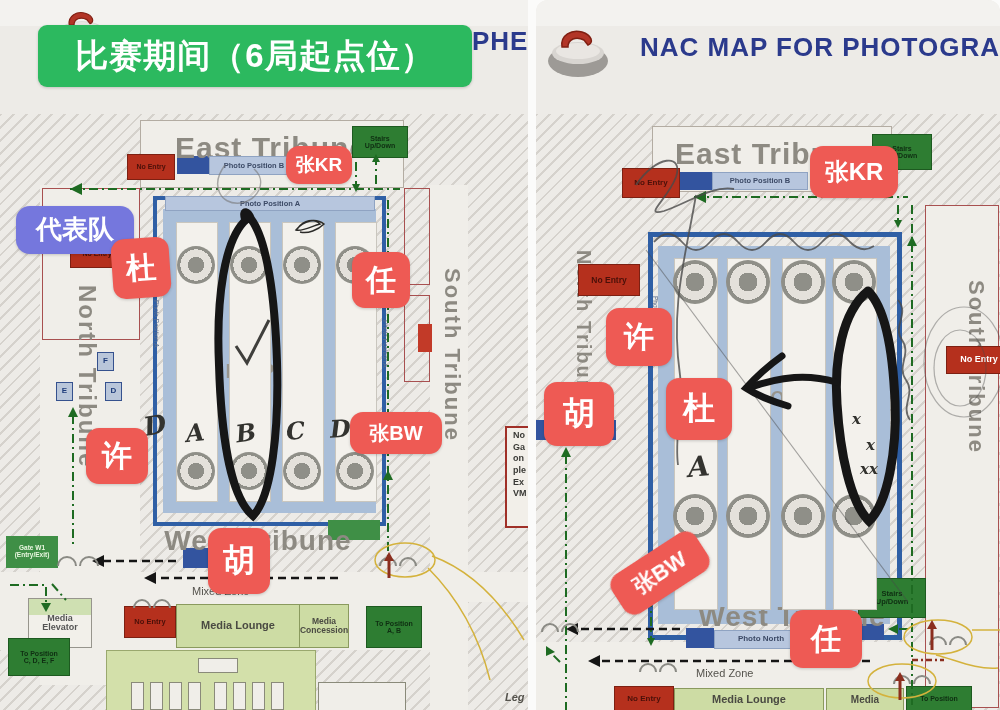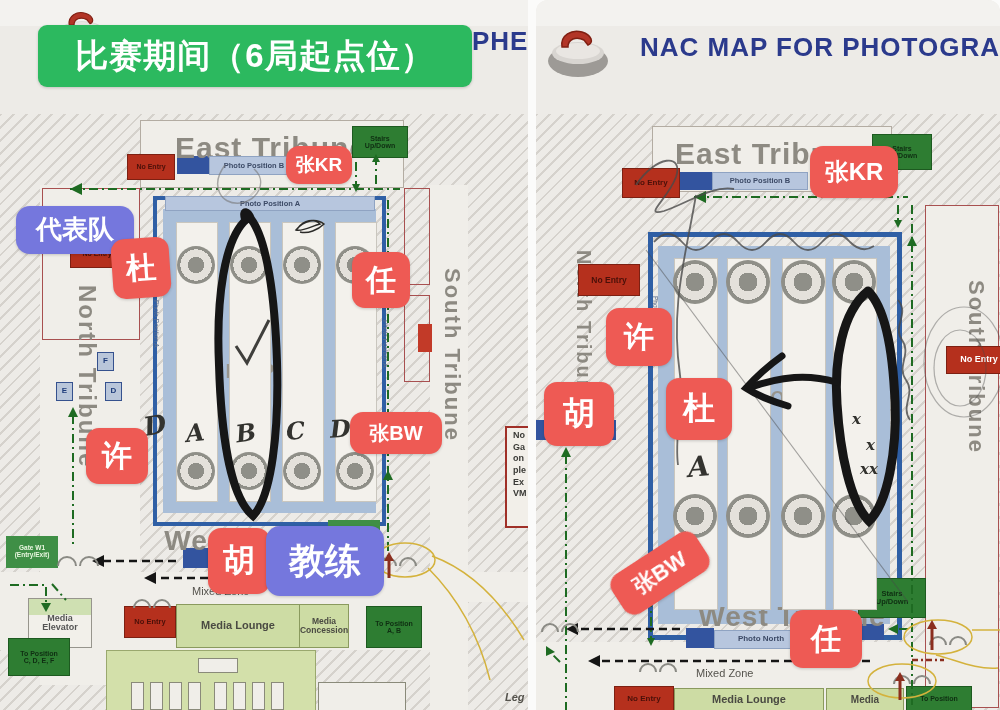--- a/index.html
+++ b/index.html
@@ -132,21 +132,20 @@
   </div>
 <div class="mi ov banner ctr" style="left: 38px; top: 25px; width: 434px; height: 62px; font-size: 33px; border-radius: 9px;">比赛期间（6局起点位）</div>
     <div class="mi navy-title" style="left: 112px; top: 28px; width: 430px; height: 34px; font-size: 26px;">NAC MAP FOR PHOTOGRAPHERS</div>
     <div class="mi ov red ctr" style="left: 286px; top: 146px; width: 66px; height: 38px; font-size: 19px;">张KR</div>
     <div class="mi ov purple ctr" style="left: 16px; top: 206px; width: 118px; height: 48px; font-size: 26px;">代表队</div>
     <div class="mi ov red ctr" style="left: 112px; top: 238px; width: 58px; height: 60px; font-size: 30px; transform: rotate(-4deg);">杜</div>
     <div class="mi ov red ctr" style="left: 352px; top: 252px; width: 58px; height: 56px; font-size: 30px;">任</div>
     <div class="mi ov red ctr" style="left: 86px; top: 428px; width: 62px; height: 56px; font-size: 30px;">许</div>
     <div class="mi ov red ctr" style="left: 350px; top: 412px; width: 92px; height: 42px; font-size: 20px;">张BW</div>
     <div class="mi ov red ctr" style="left: 208px; top: 528px; width: 62px; height: 66px; font-size: 32px;">胡</div>
-    <div class="mi ov purple ctr" style="left: 266px; top: 526px; width: 118px; height: 70px; font-size: 36px;">教练</div>
     <div class="mi map-lg ctr" style="left: 140px; top: 128px; width: 262px; height: 40px; font-size: 30px;">East Tribune</div>
     <div class="mi box-ne ctr" style="left: 127px; top: 154px; width: 46px; height: 24px; font-size: 7px;">No Entry</div>
     <div class="mi bar-lb ctr" style="left: 209px; top: 156px; width: 88px; height: 17px; font-size: 7.5px;">Photo Position B</div>
     <div class="mi box-gb ctr" style="left: 352px; top: 126px; width: 54px; height: 30px; font-size: 7px;">Stairs
 Up/Down</div>
     <div class="mi bar-lb ctr" style="left: 165px; top: 196px; width: 208px; height: 13px; font-size: 7.5px;">Photo Position A</div>
     <div class="mi v-tiny" style="left: 148px; top: 300px; width: 11px; height: 130px; font-size: 6.5px;">Photo Position A</div>
     <div class="mi v-tiny" style="left: 377px; top: 320px; width: 11px; height: 130px; font-size: 6.5px;">Photo Position A</div>
     <div class="mi box-ne ctr" style="left: 70px; top: 240px; width: 52px; height: 26px; font-size: 7px;">No Entry</div>
     <div class="mi map-md ctr" style="left: 222px; top: 358px; width: 60px; height: 26px; font-size: 20px;">FOP</div>

